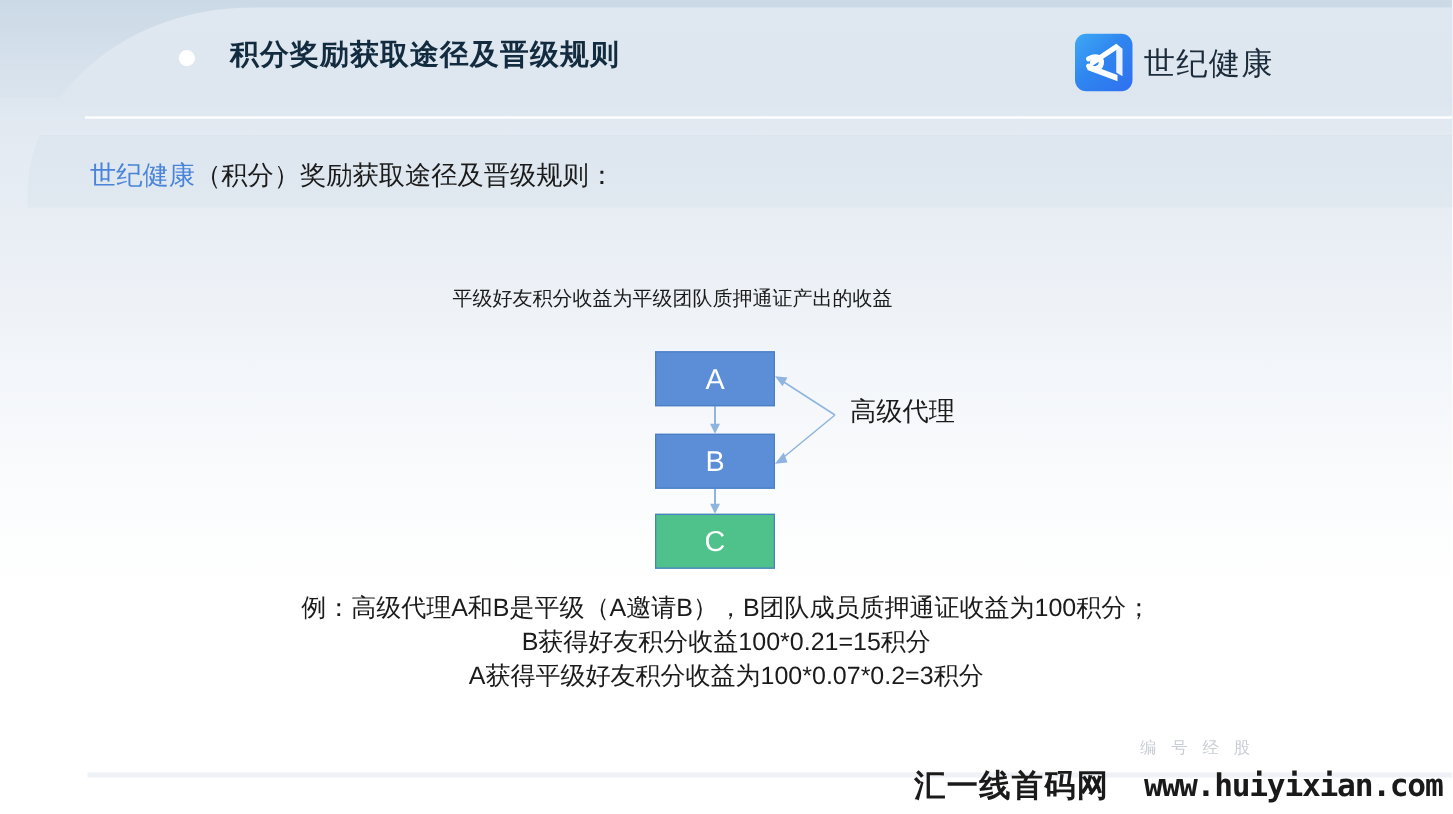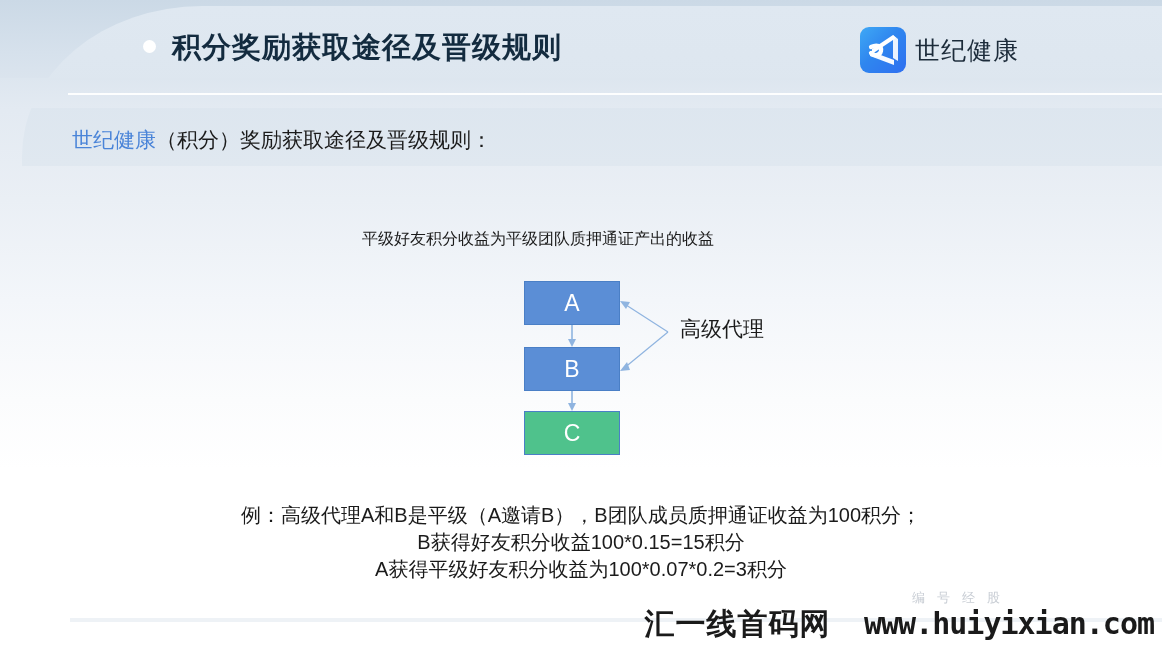--- a/index.html
+++ b/index.html
@@ -75,23 +75,23 @@
     position: absolute;
     left: 143px;
     top: 40px;
     width: 13px;
     height: 13px;
     border-radius: 50%;
     background: #ffffff;
   }
   .slide-title {
     position: absolute;
-    left: 172px;
+    left: 184px;
     top: 28px;
-    font-size: 29px;
+    font-size: 23px;
     font-weight: bold;
     color: #132b3f;
     letter-spacing: 1px;
     white-space: nowrap;
   }
 
   
   .brand {
     position: absolute;
     right: 143px;
@@ -189,34 +189,33 @@
   
   .example {
     position: absolute;
     left: 0;
     top: 474px;
     width: 1162px;
     text-align: center;
     font-size: 20px;
     color: #1b1b1b;
     line-height: 27px;
-    margin-top: 28px;
   }
   .example .ln { display: block; white-space: nowrap; }
 
   
   .watermark {
     position: absolute;
     left: 0;
     bottom: 6px;
     width: 1162px;
     text-align: right;
     padding-right: 8px;
     box-sizing: border-box;
-    font-size: 30px;
+    font-size: 25px;
     font-weight: bold;
     color: #1a1a1a;
     letter-spacing: 0px;
     white-space: nowrap;
   }
   .watermark .wm-cn { letter-spacing: 1px; }
   .watermark .wm-url { font-family: "DejaVu Sans Mono", monospace; letter-spacing: -1px; }
   .wm-ghost {
     position: absolute;
     right: 150px;
@@ -274,21 +273,21 @@
       <path d="M130 99 L137 90 L140 98 Z" fill="#8fb4e0"></path>
     </svg>
     <div class="node node-a">A</div>
     <div class="node node-b">B</div>
     <div class="node node-c">C</div>
     <div class="label-agent">高级代理</div>
   </div>
 
   <div class="example">
     <span class="ln">例：高级代理A和B是平级（A邀请B），B团队成员质押通证收益为100积分；</span>
-    <span class="ln">B获得好友积分收益100*0.15=15积分</span>
+    <span class="ln">B获得好友积分收益100*0.21=15积分</span>
     <span class="ln">A获得平级好友积分收益为100*0.07*0.2=3积分</span>
   </div>
 
   <div class="divider-bottom"></div>
 
   <div class="wm-ghost">编号经股</div>
   <div class="watermark">
     <span class="wm-cn">汇一线首码网</span>
     <span>&nbsp;&nbsp;</span>
     <span class="wm-url">www.huiyixian.com</span>

